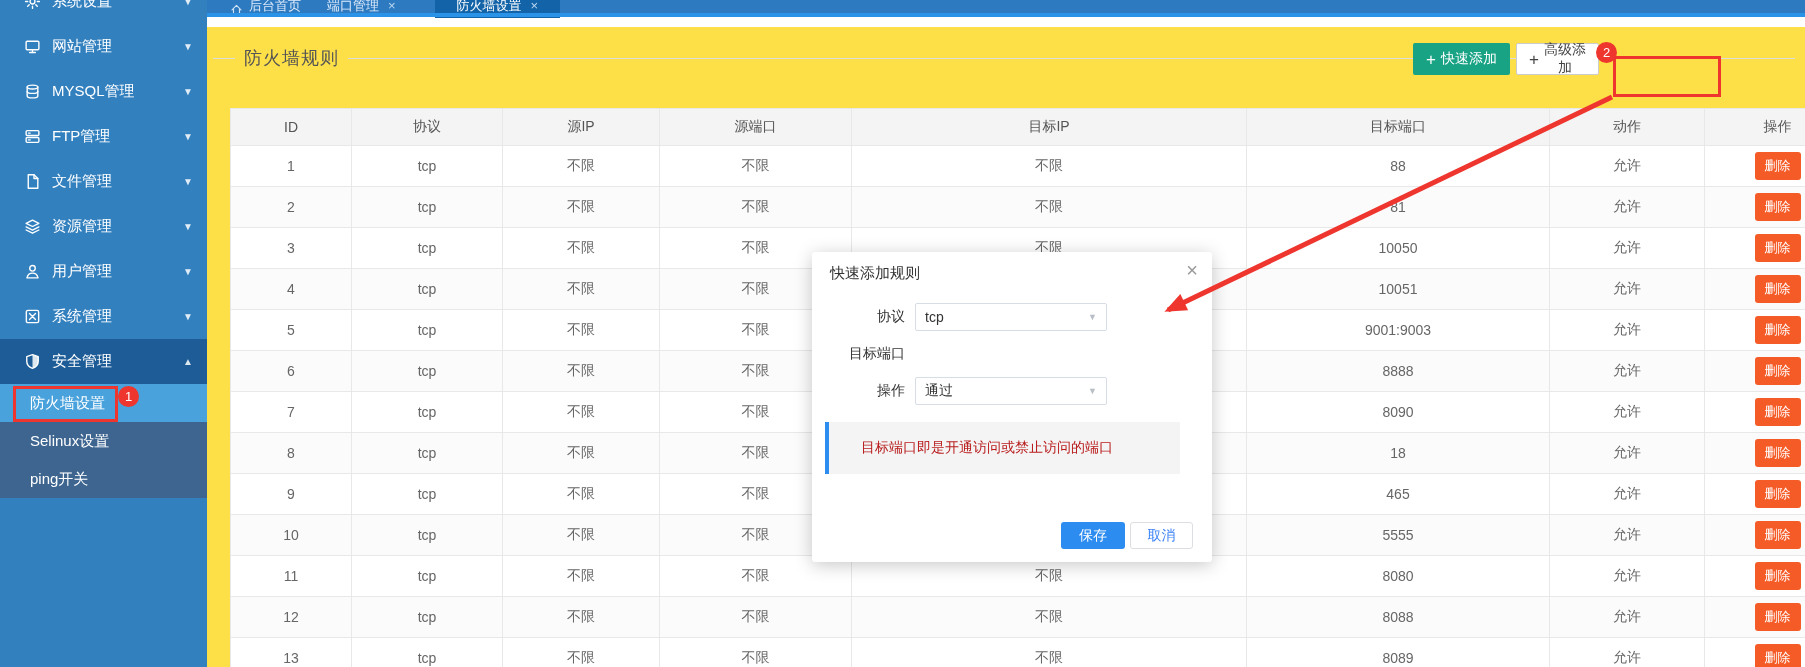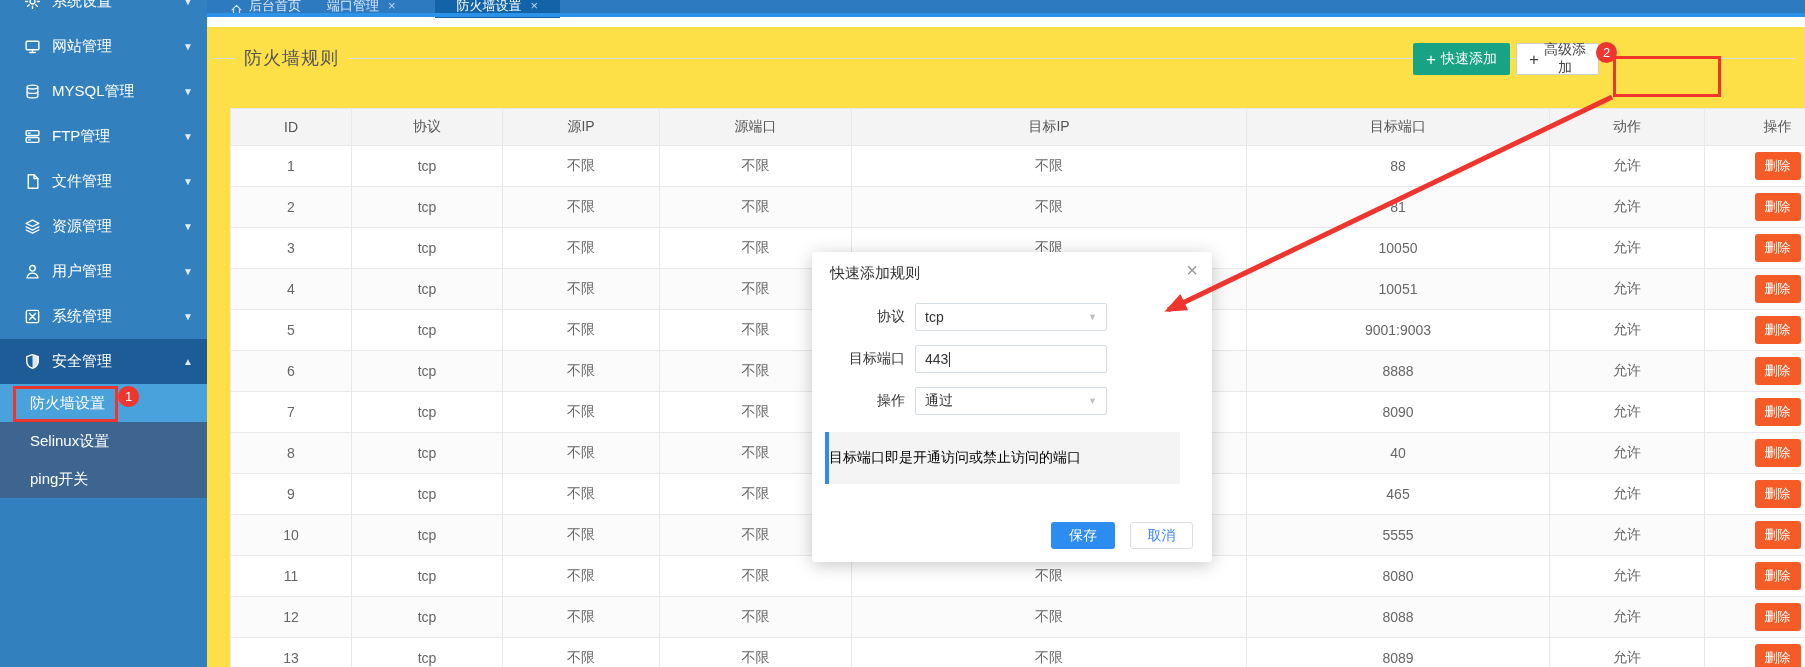--- a/index.html
+++ b/index.html
@@ -57,22 +57,22 @@
   .modal-header{height:40px;padding:12px 16px 0 18px;position:relative;}
   .modal-title{font-size:15px;color:#333;}
   .modal-close{position:absolute;right:14px;top:8px;font-size:20px;color:#999;cursor:pointer;line-height:1;}
   .modal-body{padding:11px 16px 0 0;}
   .form-row{display:flex;align-items:center;margin-bottom:14px;}
   .form-row label{width:93px;text-align:right;margin-right:10px;font-size:14px;color:#333;}
   .ctrl{width:192px;height:28px;border:1px solid #d7dde4;border-radius:2px;background:#fff;display:flex;align-items:center;padding:0 9px;font-size:14px;color:#333;}
   .ctrl .arrow{margin-left:auto;font-size:9px;color:#b8bec6;}
   .text-caret{display:inline-block;width:1px;height:15px;background:#333;margin-left:1px;vertical-align:-2px;}
   .modal-note{margin:17px 16px 0 13px;height:52px;background:#f4f4f5;border-left:4px solid var(--primary-blue);
-              display:flex;align-items:center;padding-left:0;font-size:14px;color:#000000;}
-  .modal-footer{position:absolute;right:19px;bottom:13px;display:flex;gap:15px;}
+              display:flex;align-items:center;padding-left:32px;font-size:14px;color:#b91c1c;}
+  .modal-footer{position:absolute;right:19px;bottom:13px;display:flex;gap:5px;}
   .btn-save{width:64px;height:27px;background:var(--primary-blue);color:#fff;border:none;border-radius:3px;font-size:14px;cursor:pointer;}
   .btn-cancel{width:63px;height:27px;background:#fff;color:#3b82f6;border:1px solid #dcdee2;border-radius:3px;font-size:14px;cursor:pointer;}
 
   
   .anno-box{position:absolute;border:3px solid var(--annotation-red);z-index:65;pointer-events:none;}
   .anno-box.b1{left:13px;top:386px;width:105px;height:36px;}
   .anno-box.b2{left:1613px;top:56px;width:108px;height:41px;}
   .anno-circle{position:absolute;width:21px;height:21px;border-radius:50%;background:var(--annotation-red);color:#fff;
                font-size:13px;display:flex;align-items:center;justify-content:center;z-index:70;pointer-events:none;}
   .anno-circle.c1{left:118px;top:386px;}
@@ -353,21 +353,21 @@
       <button class="btn-del">删除</button>
     </td>
   </tr>
 
   <tr>
     <td>8</td>
     <td>tcp</td>
     <td>不限</td>
     <td>不限</td>
     <td>不限</td>
-    <td>40</td>
+    <td>18</td>
     <td>允许</td>
     <td>
       <button class="btn-del">删除</button>
     </td>
   </tr>
 
   <tr>
     <td>9</td>
     <td>tcp</td>
     <td>不限</td>
@@ -454,24 +454,20 @@
     <div class="modal-body">
       <div class="form-row">
         <label>协议</label>
         <div class="ctrl">
           <span>tcp</span>
           <span class="arrow">▼</span>
         </div>
       </div>
       <div class="form-row">
         <label>目标端口</label>
-        <div class="ctrl">
-          <span>443</span>
-          <span class="text-caret"></span>
-        </div>
       </div>
       <div class="form-row">
         <label>操作</label>
         <div class="ctrl">
           <span>通过</span>
           <span class="arrow">▼</span>
         </div>
       </div>
       <div class="modal-note">目标端口即是开通访问或禁止访问的端口</div>
     </div>

